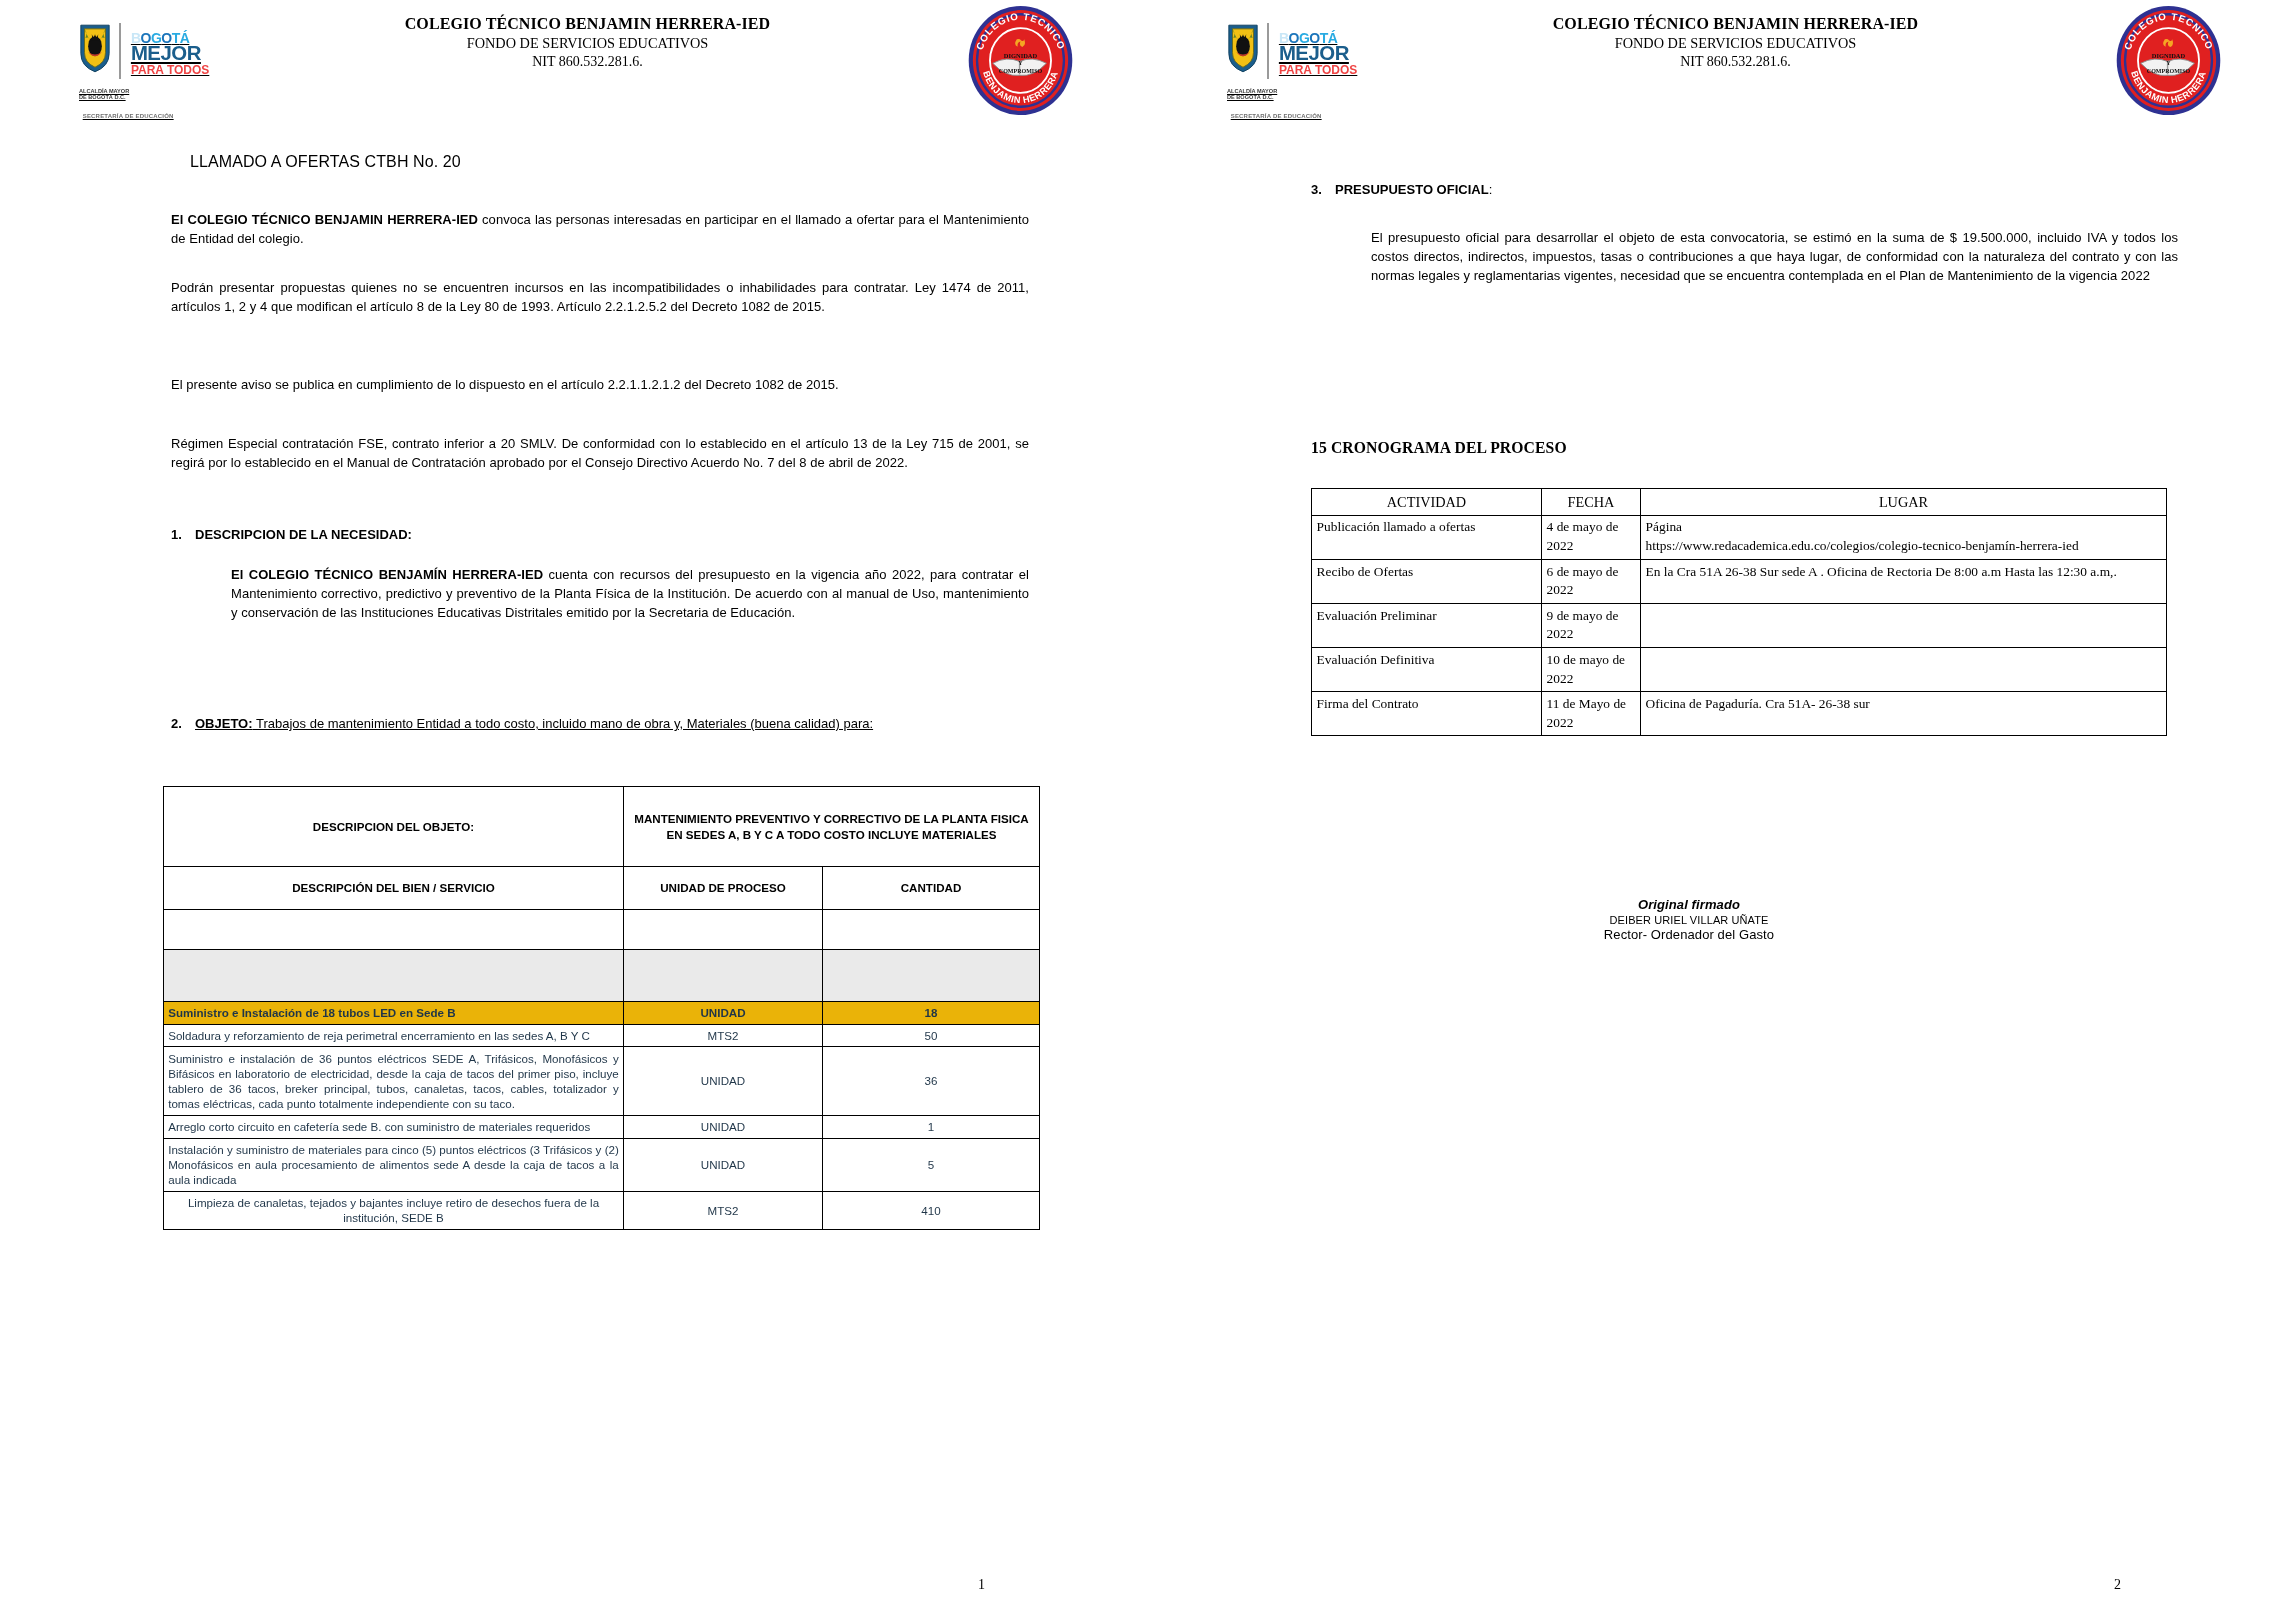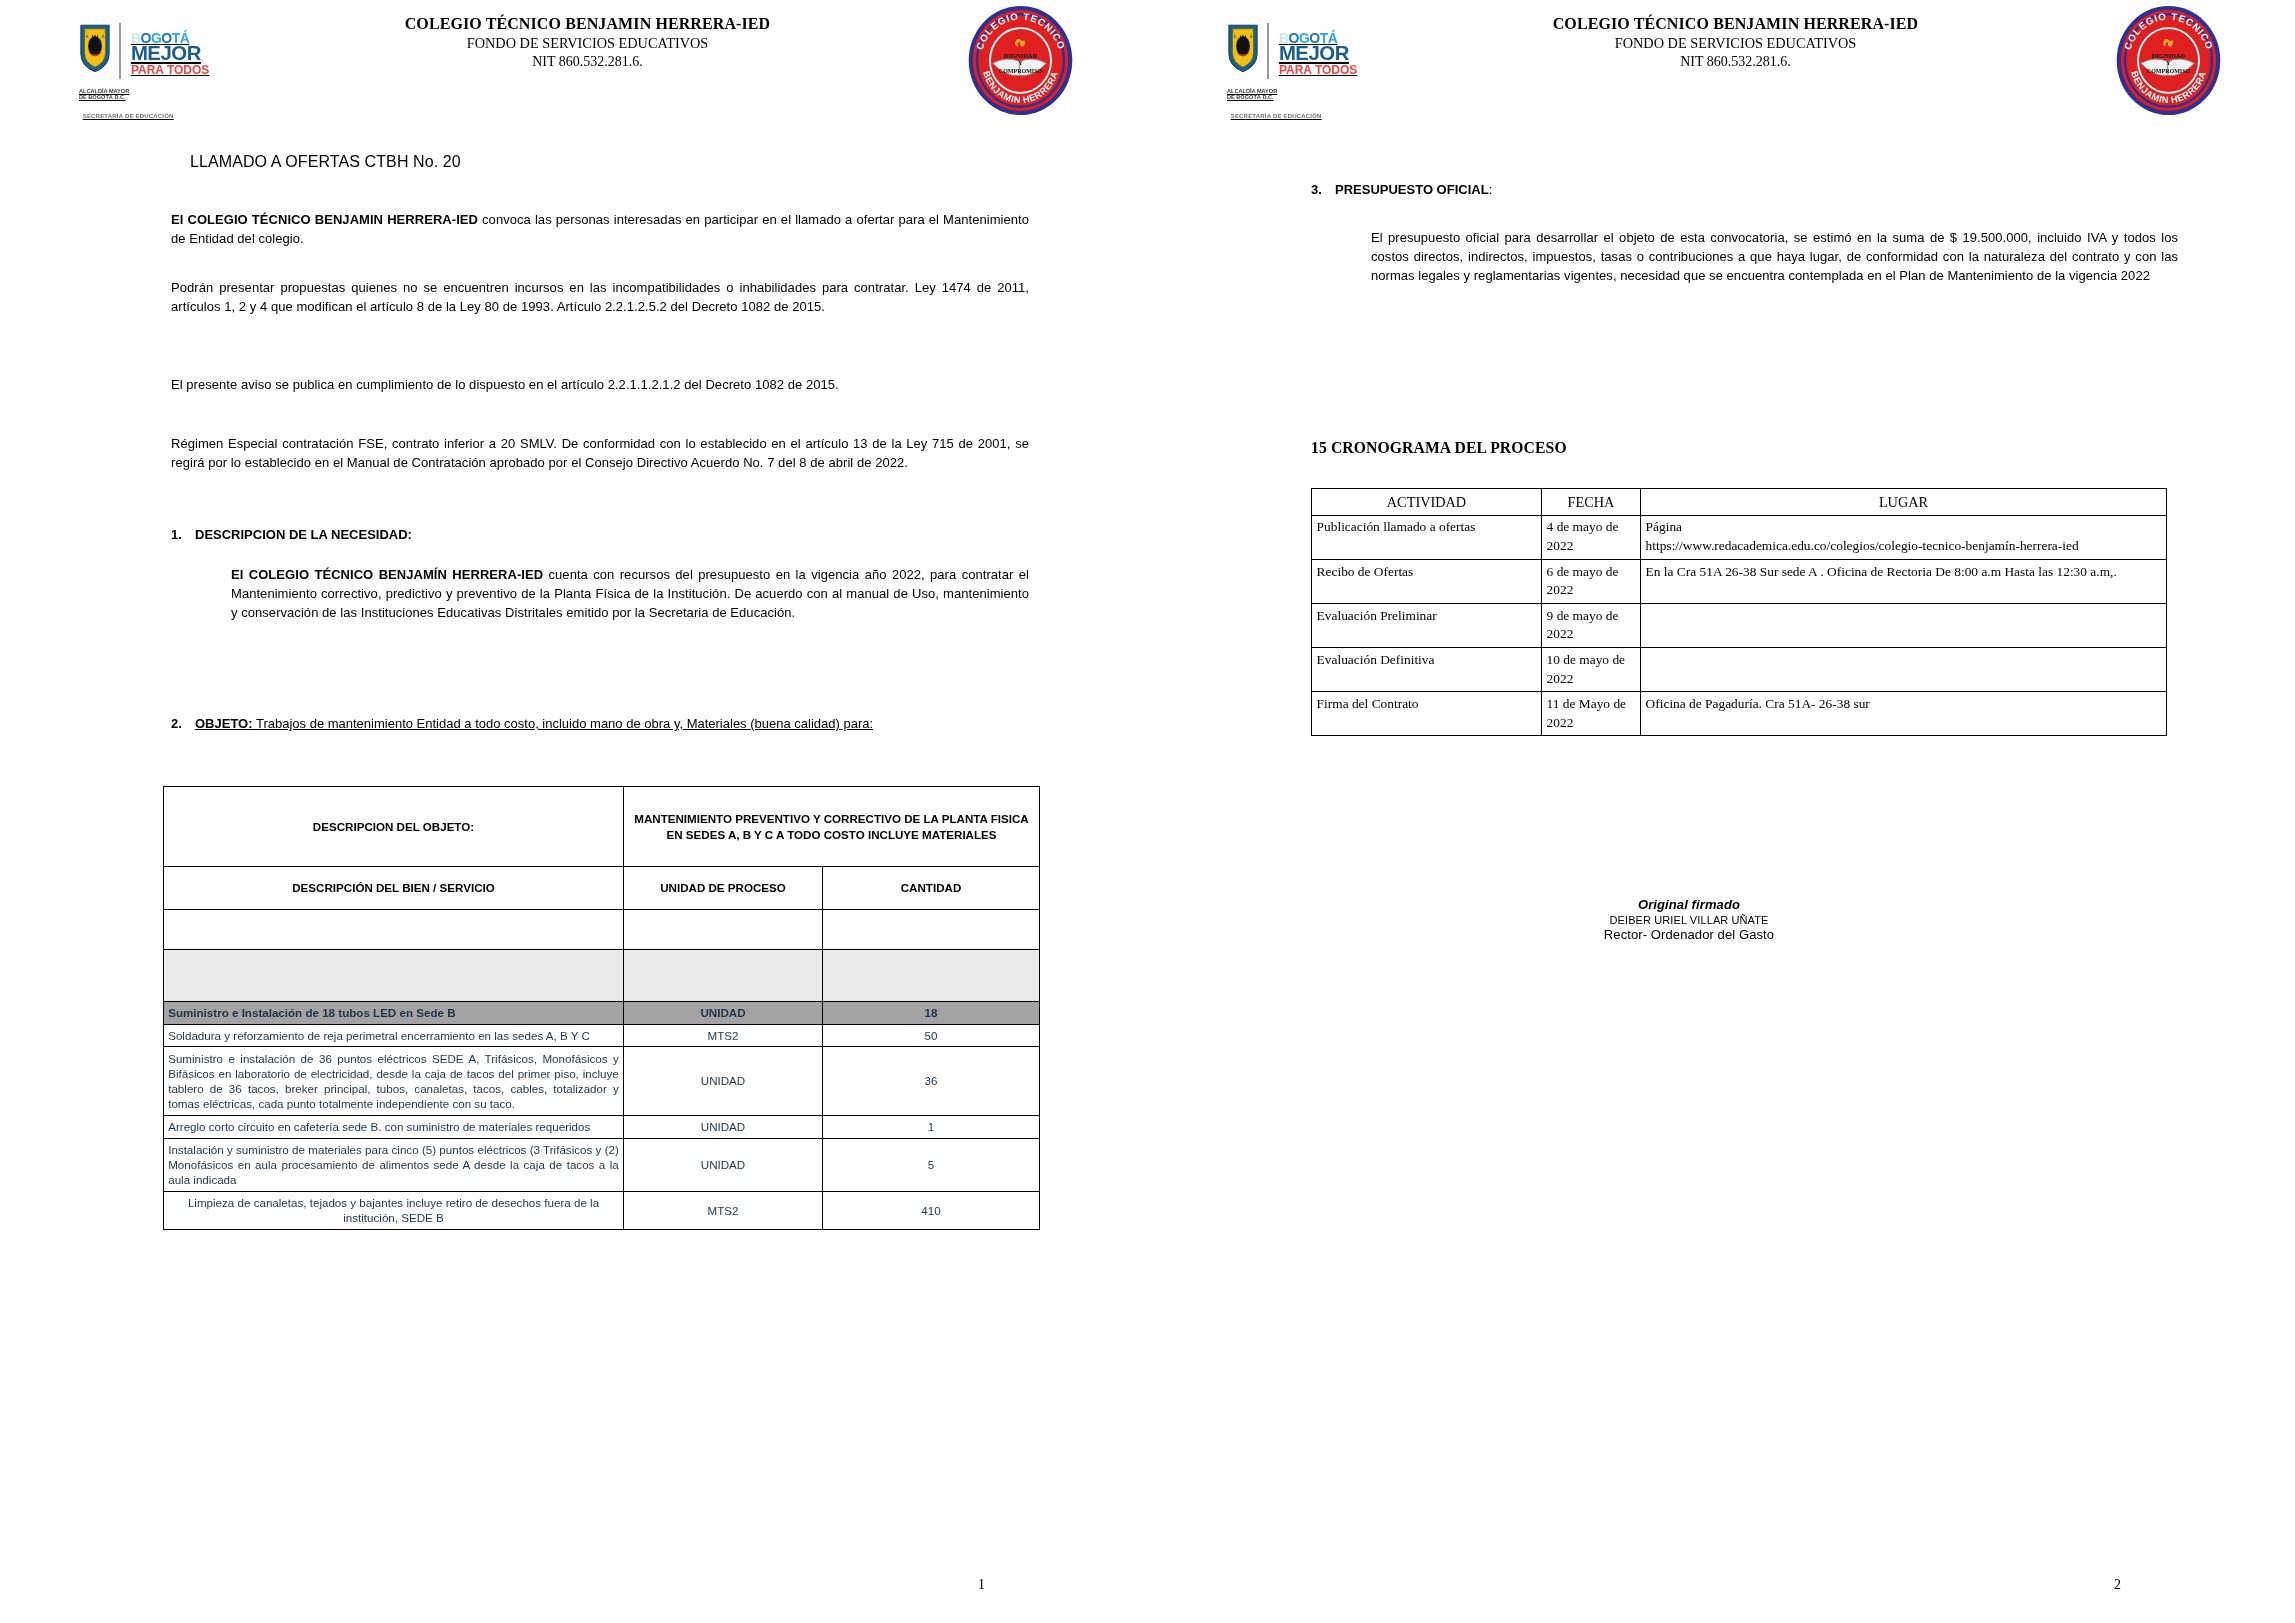--- a/index.html
+++ b/index.html
@@ -78,21 +78,21 @@
     vertical-align:middle;
     color:#1f3548;
   }
   table.t1 td.hd {
     text-align:center; font-weight:bold; color:#000; font-size:11.6px;
   }
   table.t1 td.desc { text-align:justify; }
   table.t1 td.ctr  { text-align:center; }
   .row-blank td { height:40px; background:#fff; }
   .row-gray td { height:52px; background:#eaeaea; }
-  .row-blue td { background:#a3a3a3; color:#1f3548; font-weight:bold; }
+  .row-blue td { background:#eab308; color:#1f3548; font-weight:bold; }
 
   
   .cron-head {
     position:absolute; left:1311px; top:439px;
     font-family:"Liberation Serif", serif;
     font-size:15.7px; font-weight:bold; letter-spacing:0.1px;
   }
   table.t2 {
     position:absolute; left:1311px; top:488px;
     width:855px;

